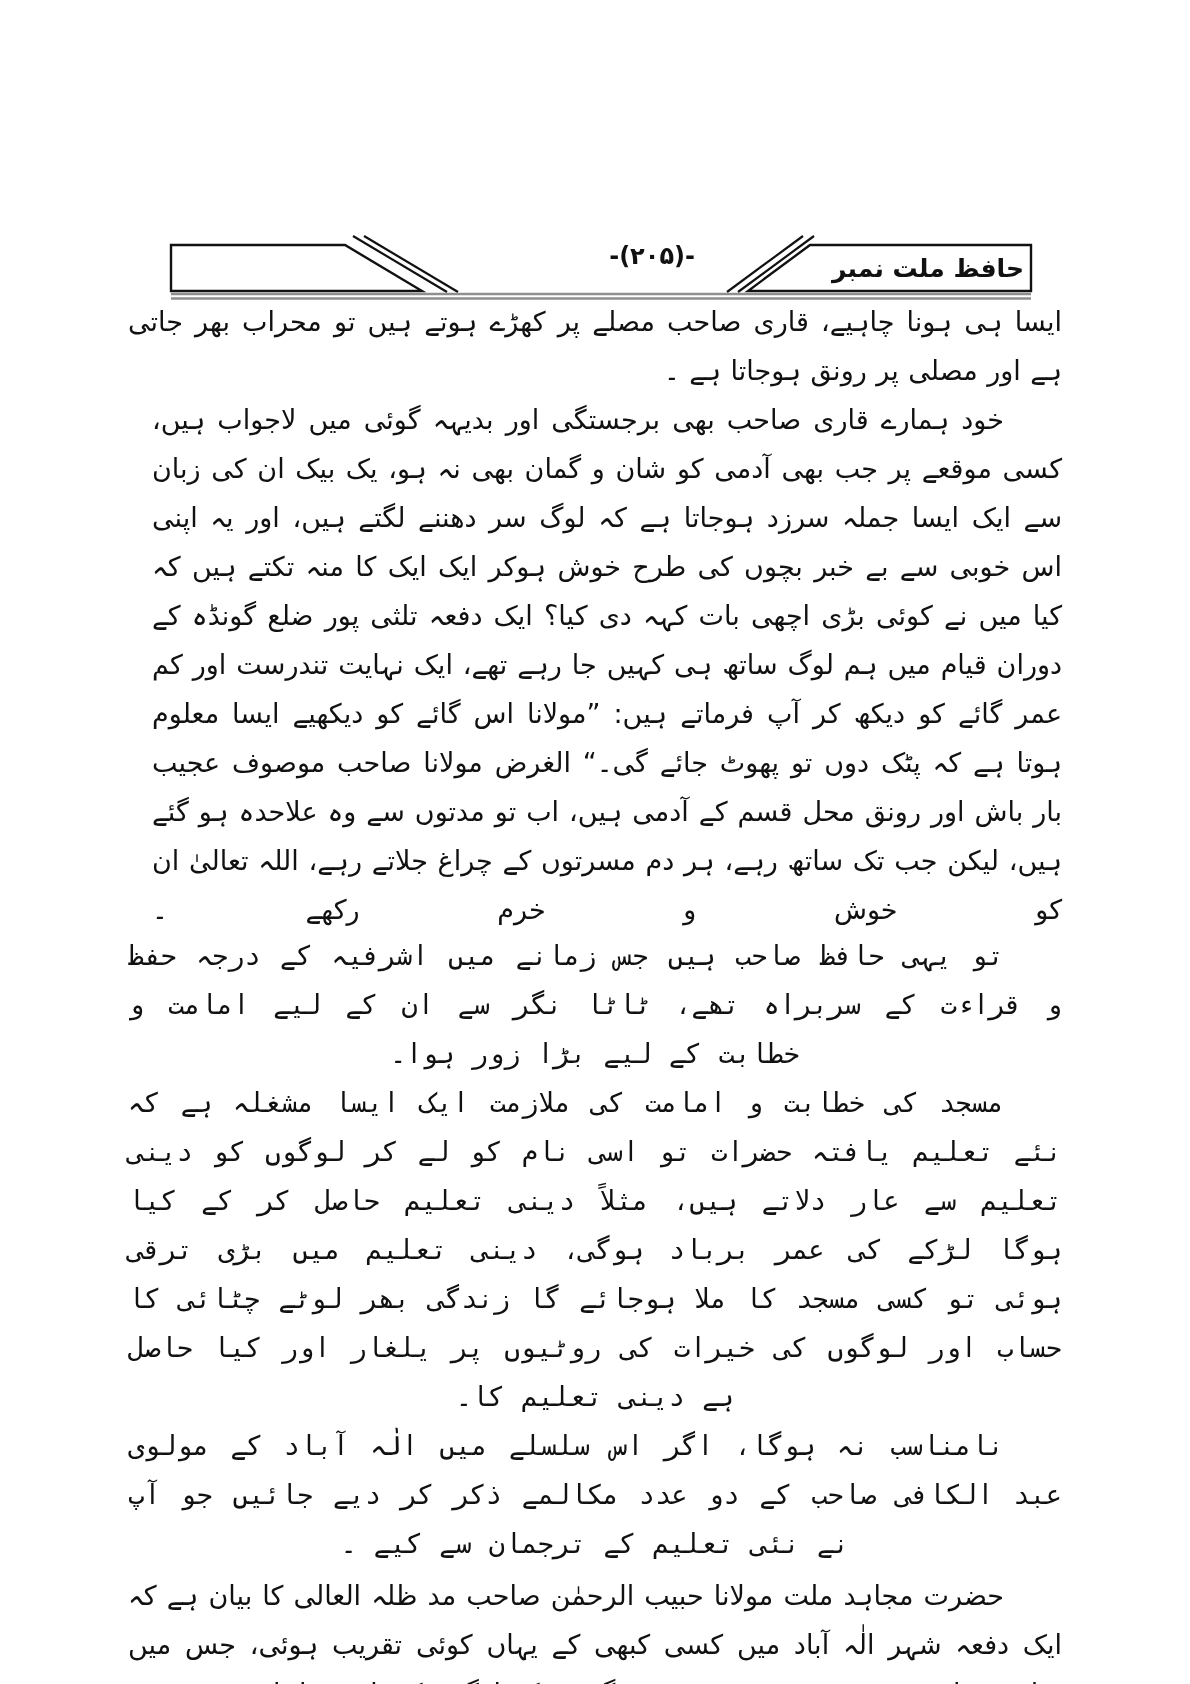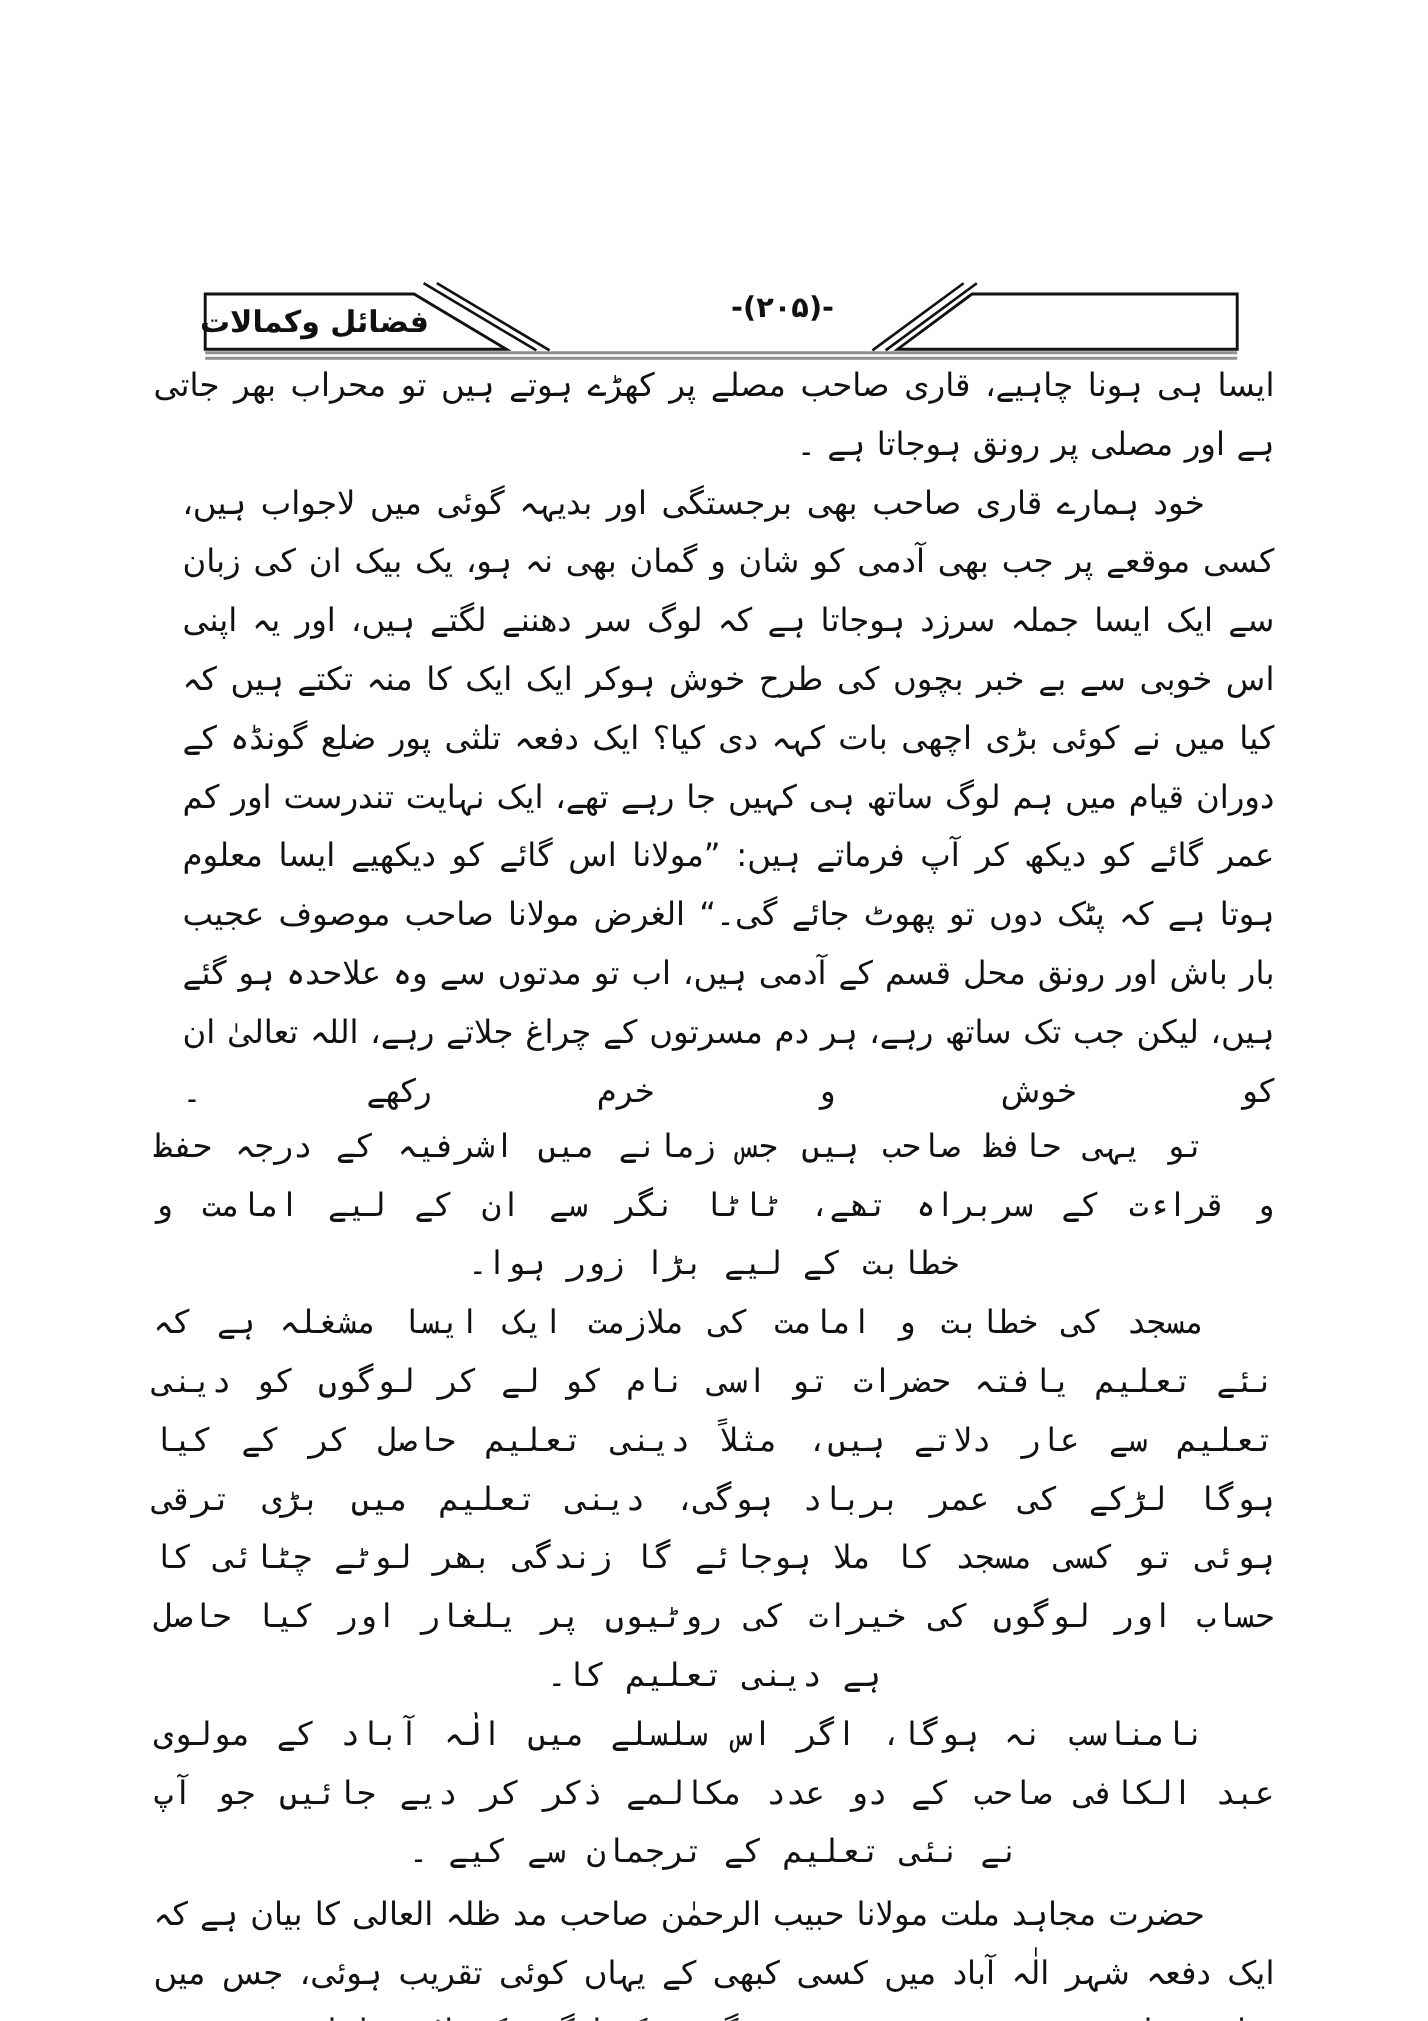--- a/index.html
+++ b/index.html
@@ -89,24 +89,24 @@
       <line x1="588" y1="67" x2="664" y2="11"></line>
       <line x1="577" y1="67" x2="653" y2="11"></line>
     </g>
 
     <g stroke="#8f8f8f" stroke-width="2.4" fill="none">
       <line x1="21" y1="69" x2="881" y2="69"></line>
       <line x1="21" y1="73.5" x2="881" y2="73.5"></line>
     </g>
   </svg>
 
-  <div class="header-label left-box">فضائل وکمالات</div>
 
   <div class="page-number">-(۲۰۵)-</div>
 
+  <div class="header-label right-box">حافظ ملت نمبر</div>
 
   <div class="body-text" dir="rtl" lang="ur">
     <p>ایسا ہی ہونا چاہیے، قاری صاحب مصلے پر کھڑے ہوتے ہیں تو محراب بھر جاتی ہے اور مصلی پر رونق ہوجاتا ہے ۔</p>
     <p class="indent justify-last">خود ہمارے قاری صاحب بھی برجستگی اور بدیہہ گوئی میں لاجواب ہیں، کسی موقعے پر جب بھی آدمی کو شان و گمان بھی نہ ہو، یک بیک ان کی زبان سے ایک ایسا جملہ سرزد ہوجاتا ہے کہ لوگ سر دھننے لگتے ہیں، اور یہ اپنی اس خوبی سے بے خبر بچوں کی طرح خوش ہوکر ایک ایک کا منہ تکتے ہیں کہ کیا میں نے کوئی بڑی اچھی بات کہہ دی کیا؟ ایک دفعہ تلثی پور ضلع گونڈہ کے دوران قیام میں ہم لوگ ساتھ ہی کہیں جا رہے تھے، ایک نہایت تندرست اور کم عمر گائے کو دیکھ کر آپ فرماتے ہیں: ”مولانا اس گائے کو دیکھیے ایسا معلوم ہوتا ہے کہ پٹک دوں تو پھوٹ جائے گی۔“ الغرض مولانا صاحب موصوف عجیب بار باش اور رونق محل قسم کے آدمی ہیں، اب تو مدتوں سے وہ علاحدہ ہو گئے ہیں، لیکن جب تک ساتھ رہے، ہر دم مسرتوں کے چراغ جلاتے رہے، اللہ تعالیٰ ان کو خوش و خرم رکھے ۔</p>
     <p class="indent center-last">تو یہی حافظ صاحب ہیں جس زمانے میں اشرفیہ کے درجہ حفظ و قراءت کے سربراہ تھے، ٹاٹا نگر سے ان کے لیے امامت و خطابت کے لیے بڑا زور ہوا۔</p>
     <p class="indent center-last">مسجد کی خطابت و امامت کی ملازمت ایک ایسا مشغلہ ہے کہ نئے تعلیم یافتہ حضرات تو اسی نام کو لے کر لوگوں کو دینی تعلیم سے عار دلاتے ہیں، مثلاً دینی تعلیم حاصل کر کے کیا ہوگا لڑکے کی عمر برباد ہوگی، دینی تعلیم میں بڑی ترقی ہوئی تو کسی مسجد کا ملا ہوجائے گا زندگی بھر لوٹے چٹائی کا حساب اور لوگوں کی خیرات کی روٹیوں پر یلغار اور کیا حاصل ہے دینی تعلیم کا۔</p>
     <p class="indent center-last">نامناسب نہ ہوگا، اگر اس سلسلے میں الٰہ آباد کے مولوی عبد الکافی صاحب کے دو عدد مکالمے ذکر کر دیے جائیں جو آپ نے نئی تعلیم کے ترجمان سے کیے ۔</p>
     <p class="indent">حضرت مجاہد ملت مولانا حبیب الرحمٰن صاحب مد ظلہ العالی کا بیان ہے کہ ایک دفعہ شہر الٰہ آباد میں کسی کبھی کے یہاں کوئی تقریب ہوئی، جس میں صاحب خانہ نے جدید و قدیم دونوں ہی گروپ کے لوگوں کو بلا بھیجا، اس موقعے پر پروفیسر امجد علی بھی آئے تھے جو اس عہد نیچریت کے اقانیم ثلاثہ میں سے ایک گردانے جاتے تھے ۔</p>
     <p class="indent justify-last">پروفیسر صاحب موصوف مولانا عبد الکافی صاحب کو ممکن ہے غائبانہ جانتے رہے ہوں، لیکن ملاقات یا گفتگو کی نوبت اس سے قبل کبھی نہیں آئی تھی، ملاقات ہوئی تو تعارف میں مولانا نے یہ ذکر فرمایا کہ مدرسہ سبحانیہ الٰہ آباد میں بچوں کو دینی تعلیم دیتا ہوں، بس پھر کیا تھا؟ پروفیسر صاحب چالو ہو گئے، اس تعلیم میں کیا فائدہ ہے؟ قوم کا کیا بھلا ہوگا؟ آپ حضرات مسلمان قوم کو خراب و خستہ کر رہے ہیں، مولانا خاموش سنتے</p>
   </div>

